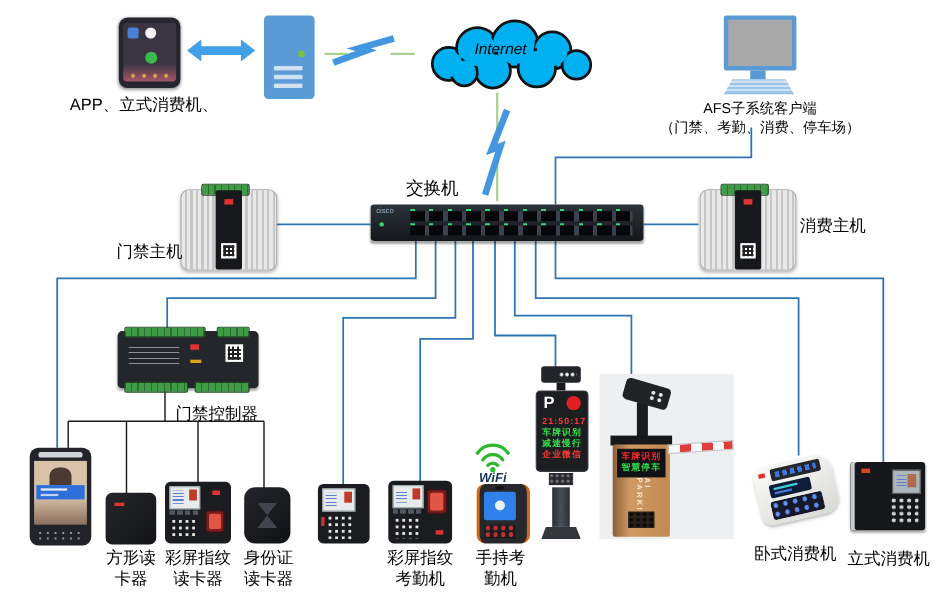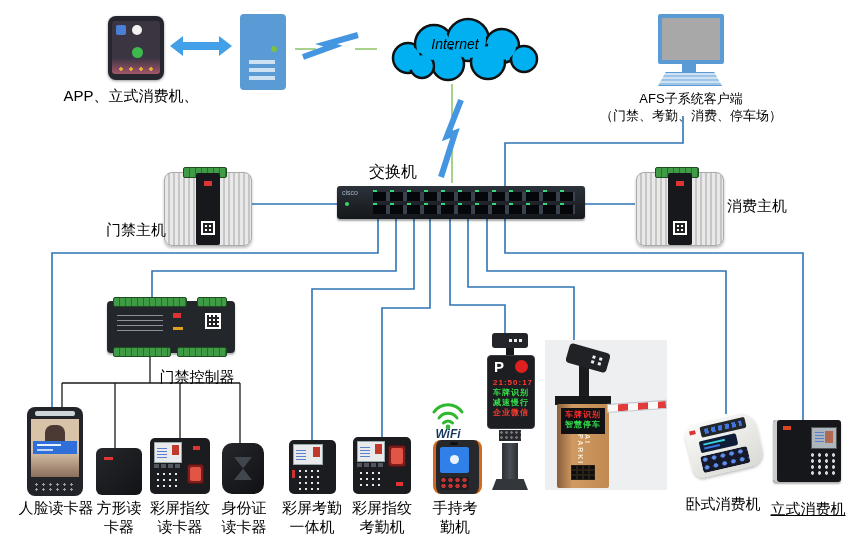--- a/index.html
+++ b/index.html
@@ -293,47 +293,40 @@
 
   <div class="dev" style="left:773px;top:420px;width:68px;height:62px;background:#16171a;border-radius:3px;box-shadow:inset 4px 0 0 #c8ccd0,0 2px 2px rgba(0,0,0,.3);">
     <div class="abs" style="left:10px;top:6px;width:8px;height:4px;background:#d42;"></div>
     <div class="abs" style="left:38px;top:7px;width:24px;height:20px;background:#aeb6bd;border:1px solid #555;">
       <div class="abs" style="right:3px;top:3px;width:8px;height:12px;background:#b06a52;"></div>
       <div class="abs" style="left:3px;top:4px;width:9px;height:10px;background:repeating-linear-gradient(0deg,#5b7fd0 0 1px,transparent 1px 3px);"></div>
     </div>
     <div class="abs" style="left:36px;top:32px;width:26px;height:24px;background-image:radial-gradient(circle,#cfd3d8 1.6px,transparent 1.9px);background-size:7px 6px;"></div>
   </div>
 
-  <div class="lbl" style="left:5px;top:498px;width:102px;">
-    <div>人脸读卡器</div>
-  </div>
   <div class="lbl" style="left:92px;top:498px;width:54px;">
     <div>方形读</div>
     <div>卡器</div>
   </div>
   <div class="lbl" style="left:148px;top:498px;width:64px;">
     <div>彩屏指纹</div>
     <div>读卡器</div>
   </div>
   <div class="lbl" style="left:217px;top:498px;width:54px;">
     <div>身份证</div>
     <div>读卡器</div>
   </div>
-  <div class="lbl" style="left:280px;top:498px;width:64px;">
-    <div>彩屏考勤</div>
-    <div>一体机</div>
-  </div>
   <div class="lbl" style="left:350px;top:498px;width:64px;">
     <div>彩屏指纹</div>
     <div>考勤机</div>
   </div>
   <div class="lbl" style="left:428px;top:498px;width:54px;">
     <div>手持考</div>
     <div>勤机</div>
   </div>
   <div class="lbl" style="left:682px;top:494px;width:82px;">
     <div>卧式消费机</div>
   </div>
-  <div class="lbl" style="left:766px;top:499px;width:84px;text-decoration:underline;">
+  <div class="lbl" style="left:766px;top:499px;width:84px;">
     <div>立式消费机</div>
   </div>
 
 </div>
 
 </body></html>

